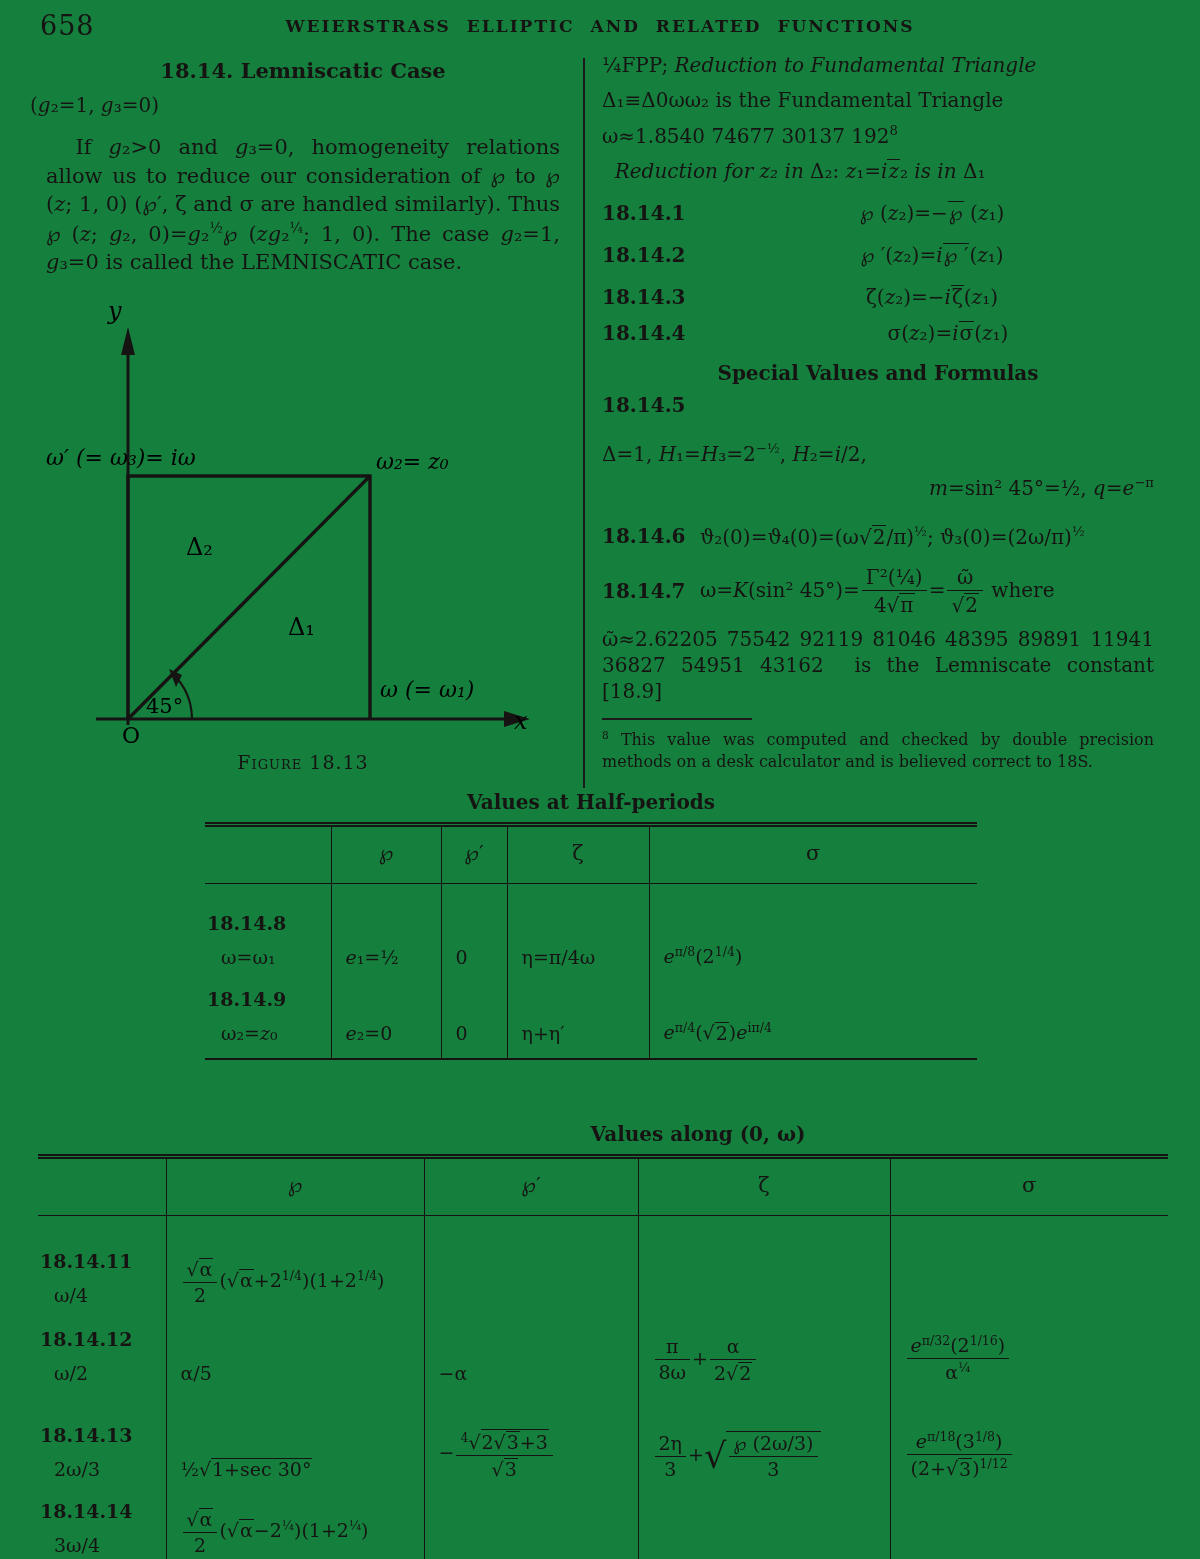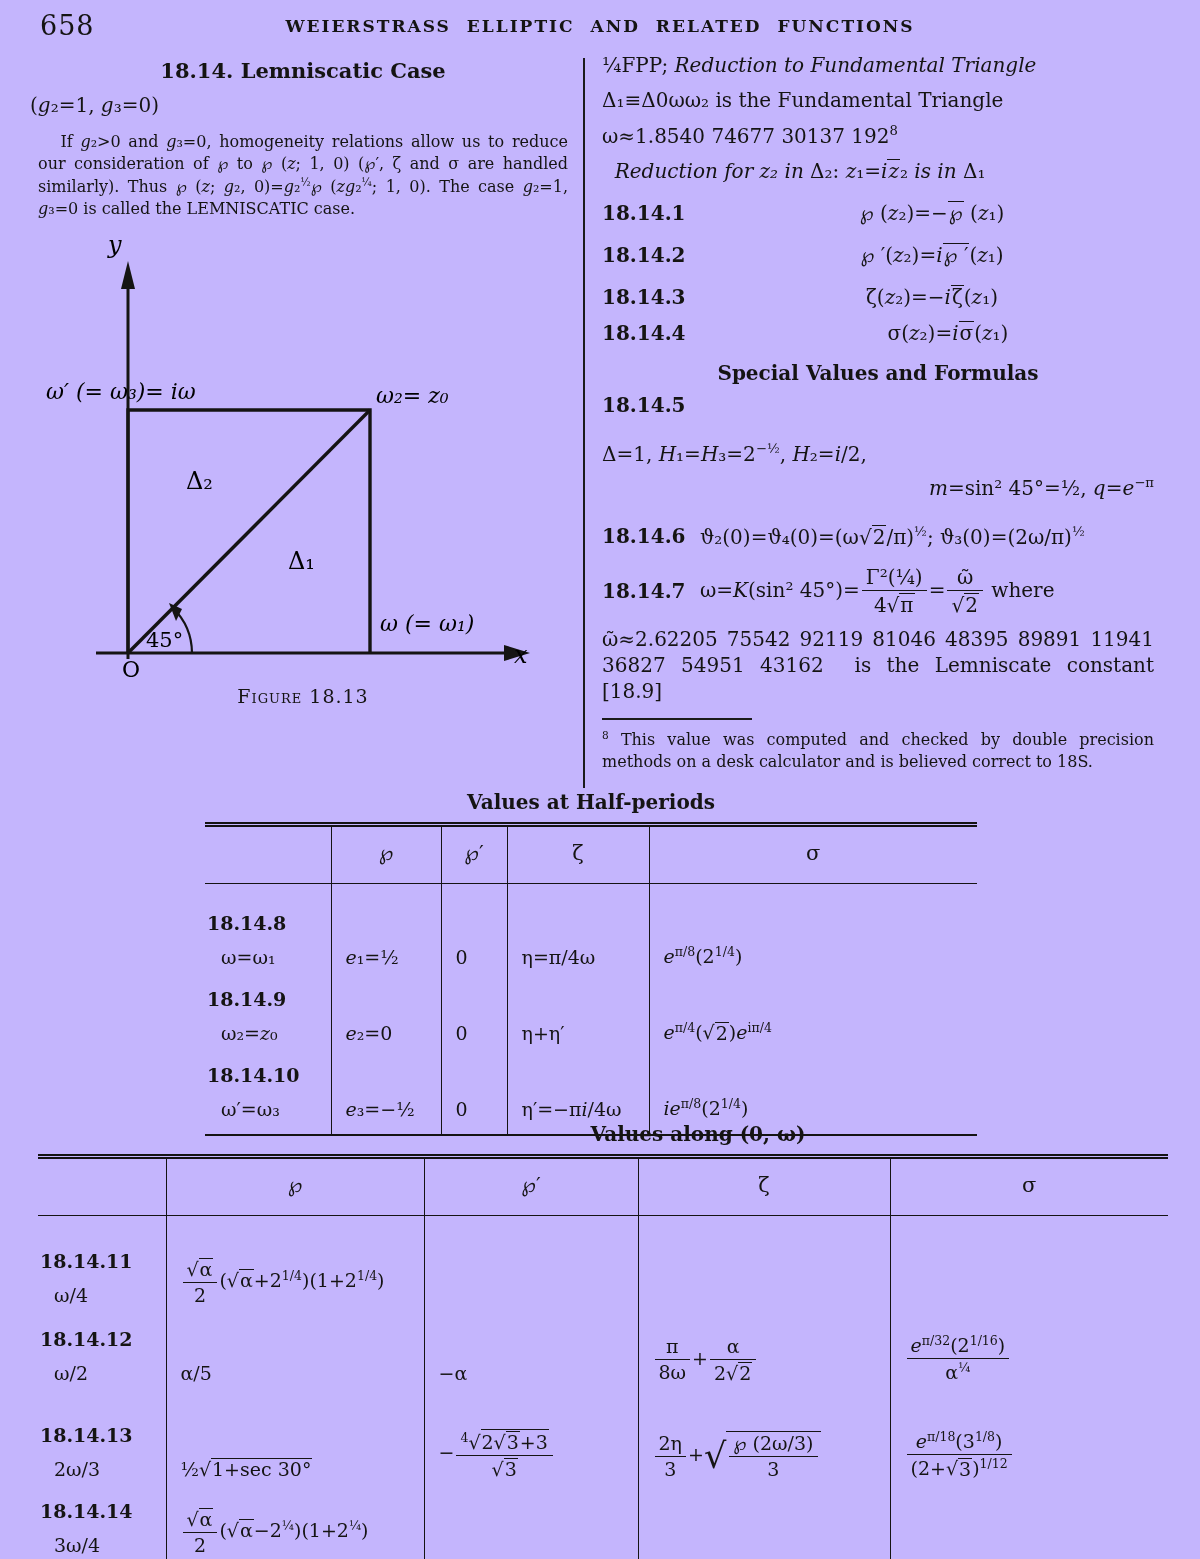--- a/index.html
+++ b/index.html
@@ -1,33 +1,33 @@
 <!DOCTYPE html>
 <html><head>
 <meta charset="utf-8">
 <style>
   html,body{margin:0;padding:0;}
   body{background:#e8e6e0;}
   .page{
     position:relative;width:1200px;height:1559px;margin:0 auto;
-    background:#c4b5fd;color:#151413;
+    background:#15803d;color:#151413;
     font-family:"DejaVu Serif","DejaVu Sans",serif;
     overflow:hidden;
   }
   
   .pageno{position:absolute;left:40px;top:10px;font-size:27px;letter-spacing:1px;}
   .runhead{position:absolute;left:0;top:16px;width:100%;text-align:center;
     font-size:17px;font-weight:bold;letter-spacing:2px;word-spacing:8px;}
   
   .coldiv{position:absolute;left:583px;top:58px;width:2px;height:730px;background:#1b1b1b;}
   .lcol{position:absolute;left:30px;top:52px;width:546px;}
   .rcol{position:absolute;left:602px;top:52px;width:552px;font-size:20px;line-height:1.3;}
   .secttitle{text-align:center;font-size:21px;font-weight:bold;margin:6px 0 10px 0;}
   .subtitle{font-size:20px;margin:0 0 14px 0;}
-  .para{font-size:16px;line-height:1.36;text-align:justify;text-indent:1.4em;margin:8px;}
+  .para{font-size:21px;line-height:1.36;text-align:justify;text-indent:1.4em;margin:16px;}
   
   .figwrap{margin-top:6px;}
   .figcaption{text-align:center;font-size:19px;margin-top:2px;font-variant:small-caps;letter-spacing:1px;}
   svg text{font-family:"DejaVu Serif","DejaVu Sans",serif;}
   
   .rline{margin:0 0 9px 0;}
   .eqrow{display:flex;align-items:center;margin:16px 0 0 0;}
   .eqnum{font-weight:bold;width:108px;flex:0 0 auto;font-size:20px;}
   .eqf{flex:1;text-align:center;}
   .eqf.lft{text-align:left;margin-left:2px;}
@@ -183,30 +183,20 @@
       <tr style="height:72px;">
         <td class="lblcell">
           <div class="rnum">18.14.9</div>
           <div class="rarg">ω₂=<i>z</i>₀</div>
         </td>
         <td class="vline"><i>e</i>₂=0</td>
         <td class="vline">0</td>
         <td class="vline">η+η′</td>
         <td class="vline"><i>e</i><sup>π/4</sup>(√<span class="ol">2</span>)<i>e</i><sup>iπ/4</sup></td>
       </tr>
-      <tr style="height:72px;">
-        <td class="lblcell">
-          <div class="rnum">18.14.10</div>
-          <div class="rarg">ω′=ω₃</div>
-        </td>
-        <td class="vline"><i>e</i>₃=−½</td>
-        <td class="vline">0</td>
-        <td class="vline">η′=−π<i>i</i>/4ω</td>
-        <td class="vline"><i>ie</i><sup>π/8</sup>(2<sup>1/4</sup>)</td>
-      </tr>
     </tbody>
       </table>
   </div>
 
   <div class="tblock2">
     <div class="ttitle shift">Values along (0, ω)</div>
     <table class="vals t2">
       <colgroup>
         <col style="width:128px">
           <col style="width:258px">

